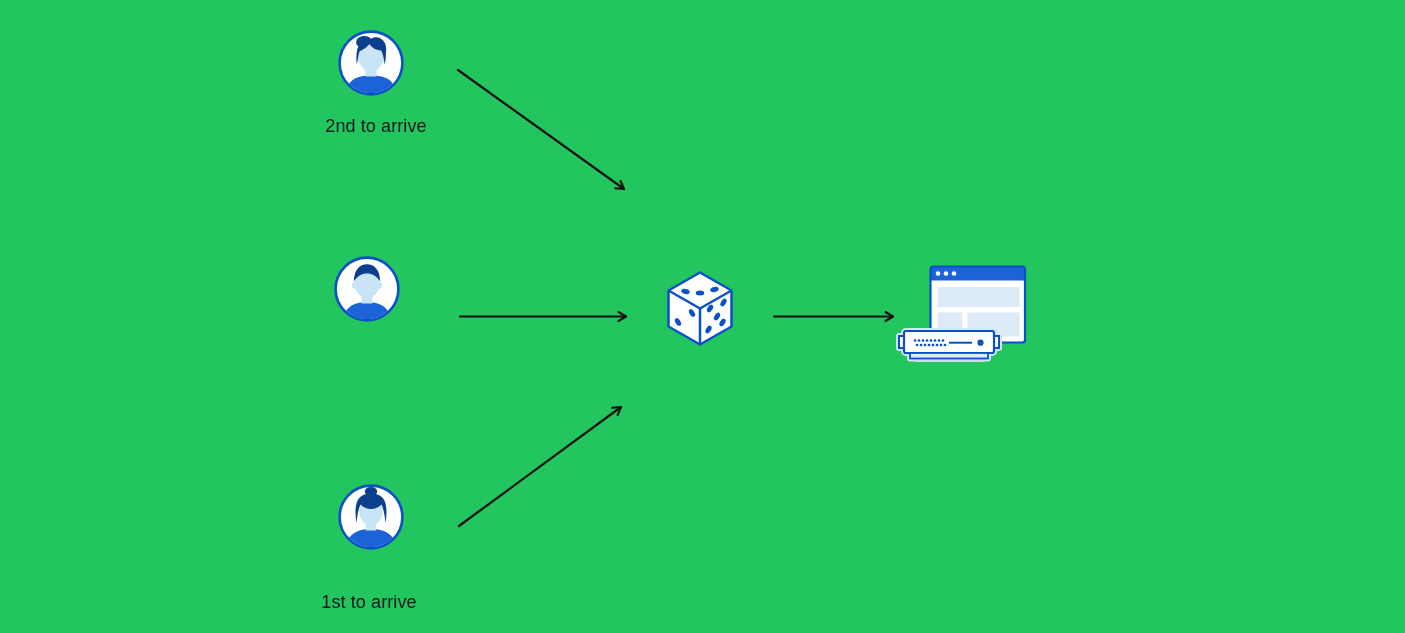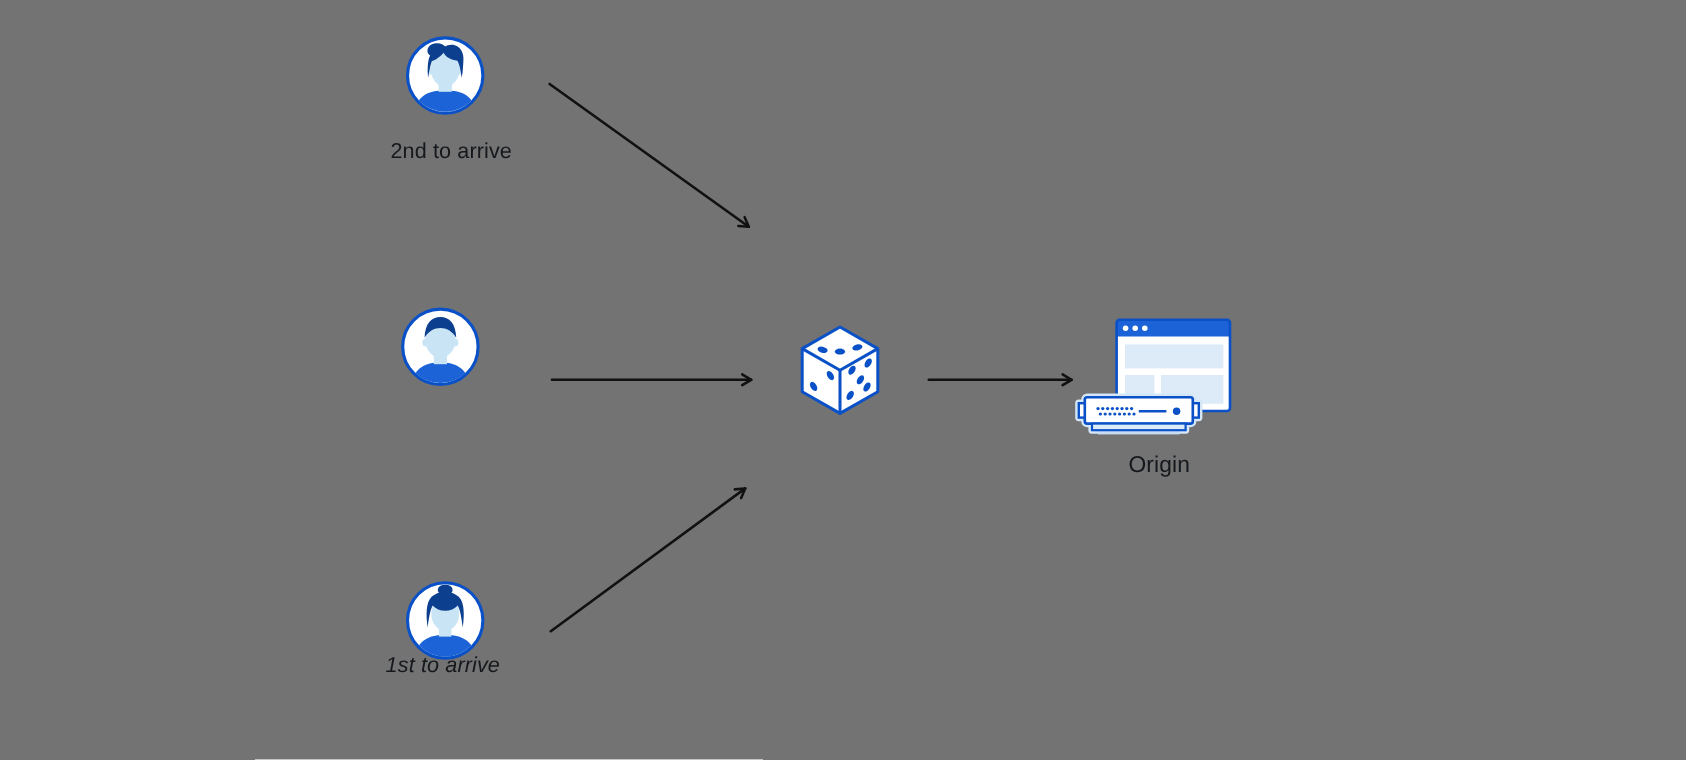--- a/index.html
+++ b/index.html
@@ -1,19 +1,19 @@
 <!DOCTYPE html>
 <html><head>
 <meta charset="utf-8">
 <style>
   html,body{margin:0;padding:0;background:#ffffff;}
   .canvas{
     position:relative;
     width:1405px;height:633px;
-    background:#737373;
+    background:#22c55e;
     font-family:"Liberation Sans", sans-serif;
     overflow:hidden;
   }
   .node{position:absolute;}
   .arrows-layer{position:absolute;left:0;top:0;}
   .diagram-label{
     position:absolute;
     width:170px;
     text-align:center;
     font-size:18px;
@@ -100,21 +100,21 @@
         <rect x="28.8" y="34" width="10.4" height="13.5" fill="#c8e4f5"></rect>
         <ellipse cx="34" cy="28.5" rx="11.6" ry="14.2" fill="#c8e4f5"></ellipse>
         <ellipse cx="34" cy="8.6" rx="6.2" ry="4.6" fill="#0d3f8f"></ellipse>
         <path d="M19.4 40 C17.8 29 18.2 19.6 22 15.2 C25 11.8 29.4 10.4 34 10.4
                  C38.6 10.4 43 11.8 46 15.2 C49.8 19.6 50.2 29 48.6 40
                  C47.6 32 46.6 25.6 44.4 21.6 C41.8 24.6 38.2 26 34 26
                  C29.8 26 26.2 24.6 23.6 21.6 C21.4 25.6 20.4 32 19.4 40 Z" fill="#0d3f8f"></path>
       </g>
     </svg>
   </div>
-  <div class="diagram-label" style="left:284px;top:543px;font-style:italic;">1st to arrive</div>
+  <div class="diagram-label" style="left:284px;top:591px;">1st to arrive</div>
 
   <div class="node" style="left:665px;top:269px;">
     <svg width="70" height="80" viewBox="0 0 70 80">
       <g fill="none" stroke="#0a51c8" stroke-width="2.5" stroke-linejoin="round">
         <polygon points="35,3.5 66.5,21.5 66.5,57.5 35,75.5 3.5,57.5 3.5,21.5" fill="#ffffff"></polygon>
         <polyline points="3.5,21.5 35,39.5 66.5,21.5"></polyline>
         <line x1="35" y1="39.5" x2="35" y2="75.5"></line>
       </g>
       <g fill="#0a51c8">
 
@@ -176,15 +176,14 @@
           <circle cx="45" cy="87" r="1.35"></circle>
             <circle cx="49" cy="87" r="1.35"></circle>
           <circle cx="53" cy="87" r="1.35"></circle>
             <circle cx="57" cy="87" r="1.35"></circle>
         </g>
         <line x1="61" y1="84.7" x2="84" y2="84.7" stroke="#0a51c8" stroke-width="2"></line>
         <circle cx="92.5" cy="84.7" r="3.1" fill="#0a51c8"></circle>
       </g>
     </svg>
   </div>
-  <div class="diagram-label origin-label" style="left:881px;top:377px;">Origin</div>
 
 </div>
 
 </body></html>

